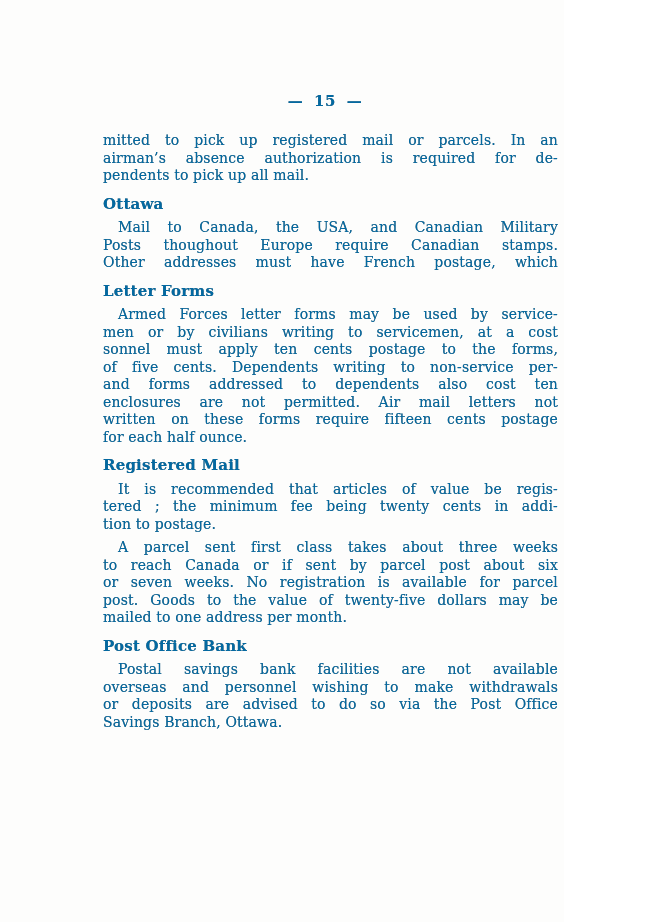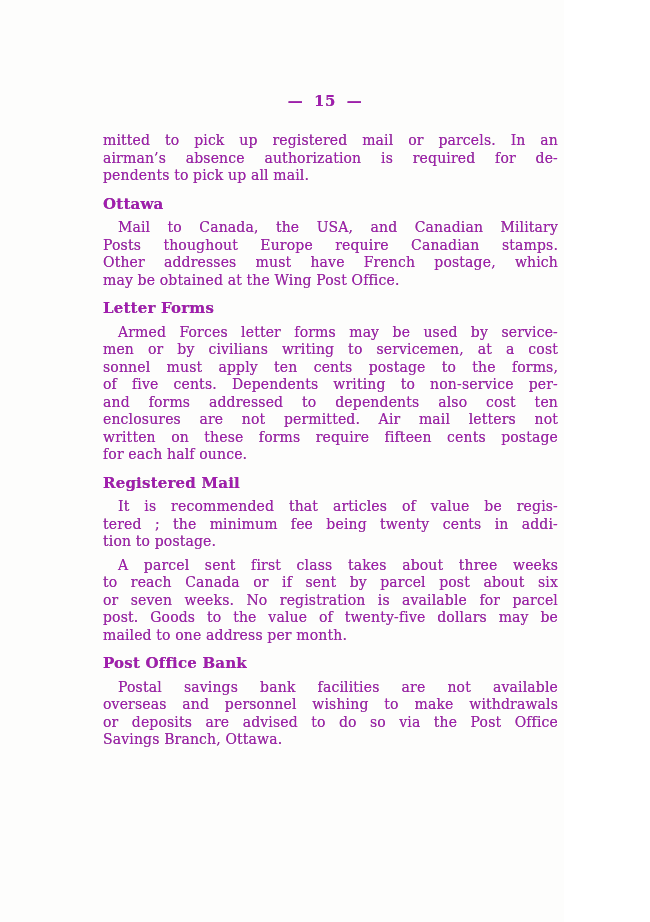--- a/index.html
+++ b/index.html
@@ -4,21 +4,21 @@
 <style>
   html, body { margin: 0; padding: 0; }
   body { background: #ffffff; }
 
   .sheet {
     position: relative;
     width: 564px;
     height: 922px;
     background: #fdfdfc;
     font-family: "DejaVu Serif", "Liberation Serif", serif;
-    color: #a21caf;
+    color: #0369a1;
     overflow: hidden;
     text-shadow: 0 0 0.35px rgba(25,25,25,0.55);
   }
 
   .page-number {
     position: absolute;
     top: 93px;
     left: 0;
     width: 650px;
     text-align: center;
@@ -70,21 +70,20 @@
       <div class="ln">mitted to pick up registered mail or parcels. In an</div>
       <div class="ln">airman’s absence authorization is required for de-</div>
       <div class="ln ln-last">pendents to pick up all mail.</div>
     </div>
 
     <h2 class="heading">Ottawa</h2>
     <div class="para">
       <div class="ln ind">Mail to Canada, the USA, and Canadian Military</div>
       <div class="ln">Posts thoughout Europe require Canadian stamps.</div>
       <div class="ln">Other addresses must have French postage, which</div>
-      <div class="ln ln-last">may be obtained at the Wing Post Office.</div>
     </div>
 
     <h2 class="heading">Letter Forms</h2>
     <div class="para">
       <div class="ln ind">Armed Forces letter forms may be used by service-</div>
       <div class="ln">men or by civilians writing to servicemen, at a cost</div>
       <div class="ln">sonnel must apply ten cents postage to the forms,</div>
       <div class="ln">of five cents. Dependents writing to non-service per-</div>
       <div class="ln">and forms addressed to dependents also cost ten</div>
       <div class="ln">enclosures are not permitted. Air mail letters not</div>

